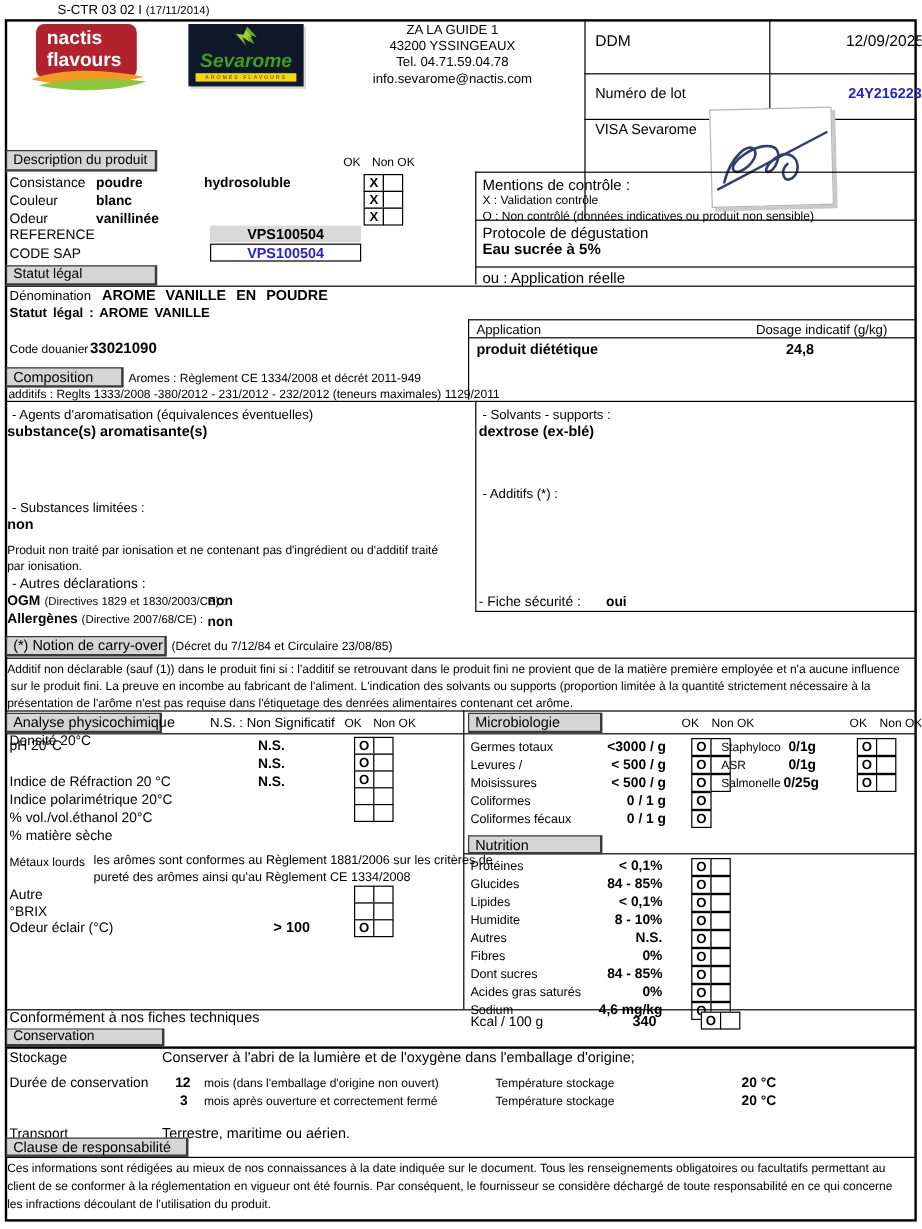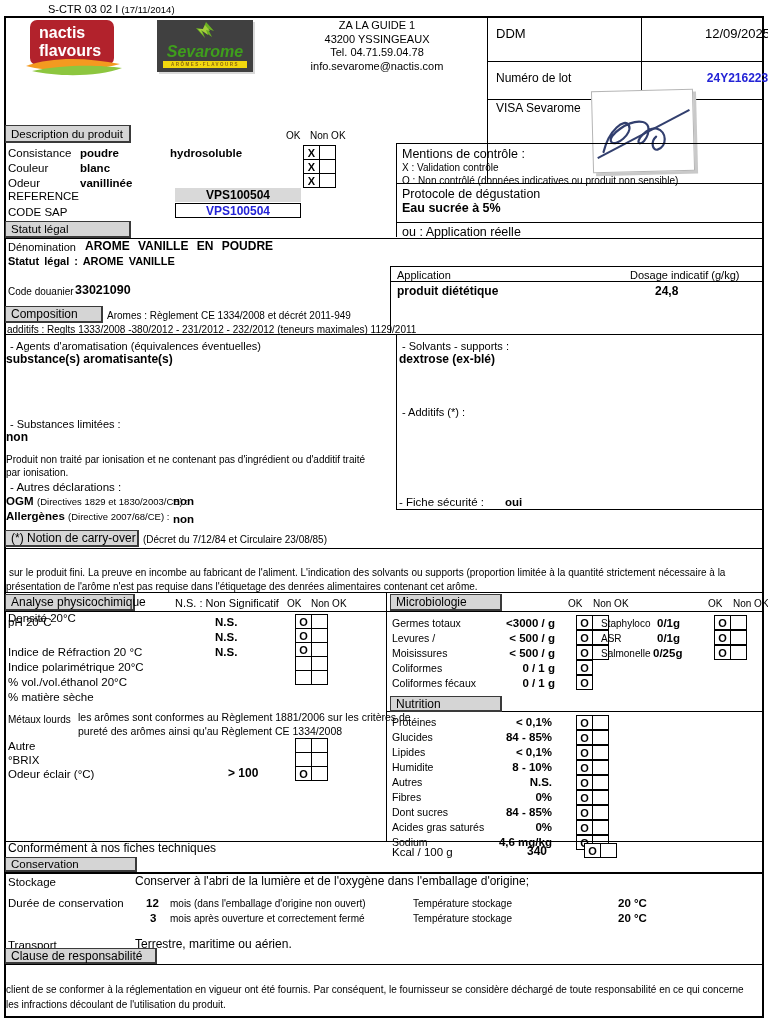--- a/index.html
+++ b/index.html
@@ -21,21 +21,21 @@
         padding-left:5px;font-size:12px;white-space:nowrap;}
   .cb{position:absolute;width:17px;height:15px;border:1.6px solid #000;box-sizing:border-box;
       display:flex;align-items:center;justify-content:center;font-weight:bold;font-size:11px;
       background:#fff;}
   .title-box{position:absolute;left:5px;top:82px;width:276px;height:23px;background:#cfcfcf;
       border:2px solid #1c1c1c;box-sizing:border-box;display:flex;align-items:center;
       justify-content:center;font-weight:bold;font-size:15px;letter-spacing:.3px;}
   .nactis-box{position:absolute;left:30px;top:20px;width:84px;height:45px;background:#b2222c;
       border-radius:7px;color:#fff;font-weight:bold;font-size:16px;line-height:18px;
       padding:4px 0 0 9px;box-sizing:border-box;}
-  .sev-box{position:absolute;left:157px;top:20px;width:96px;height:52px;background:#404040;
+  .sev-box{position:absolute;left:157px;top:20px;width:96px;height:52px;background:#0f172a;
       box-shadow:2px 2px 0 #d9d9d9;text-align:center;}
   .sev-name{color:#3f9e1c;font-weight:bold;font-style:italic;font-size:16px;line-height:16px;}
   .sev-bar{margin:1px 6px 0 6px;background:#f2d80e;color:#8a6410;font-size:4.5px;
       letter-spacing:1.5px;line-height:7px;font-weight:bold;}
   .sig-box{position:absolute;left:592px;top:90px;width:100px;height:80px;background:#fff;
       border:1px solid #b5b5b5;box-shadow:3px 3px 0 #c9c9c9;transform:rotate(-1.5deg);}
   .addr{position:absolute;left:268px;top:19px;width:218px;text-align:center;font-size:11px;
       line-height:13.5px;}
   svg{display:block;}
 </style>
@@ -169,20 +169,21 @@
   <div class="t s115 b" style="left:173px;top:495px;">non</div>
   <div class="t s115 b" style="left:6px;top:510px;">Allergènes</div>
   <div class="t s9" style="left:68px;top:512px;">(Directive 2007/68/CE) :</div>
   <div class="t s115 b" style="left:173px;top:513px;">non</div>
   <div class="t s115" style="left:399px;top:496px;">- Fiche sécurité :</div>
   <div class="t s115 b" style="left:505px;top:496px;">oui</div>
 
   <div class="gbox" style="left:5px;top:530px;width:134px;height:17px;">(*) Notion de carry-over</div>
   <div class="t s10" style="left:143px;top:534px;">(Décret du 7/12/84 et Circulaire 23/08/85)</div>
   <div class="hl" style="left:5px;top:548px;width:758px;"></div>
+  <div class="t s10" style="left:6px;top:553px;">Additif non déclarable (sauf (1)) dans le produit fini si : l'additif se retrouvant dans le produit fini ne provient que de la matière première employée et n'a aucune influence</div>
   <div class="t s10" style="left:9px;top:567px;">sur le produit fini. La preuve en incombe au fabricant de l'aliment. L'indication des solvants ou supports (proportion limitée à la quantité strictement nécessaire à la</div>
   <div class="t s10" style="left:6px;top:581px;">présentation de l'arôme n'est pas requise dans l'étiquetage des denrées alimentaires contenant cet arôme.</div>
 
   <div class="hl" style="left:5px;top:592px;width:758px;"></div>
   <div class="vl" style="left:386px;top:592px;height:249px;"></div>
   <div class="hl" style="left:5px;top:611px;width:758px;"></div>
 
   <div class="gbox" style="left:5px;top:594px;width:130px;height:17px;">Analyse physicochimique</div>
   <div class="t s11" style="left:175px;top:597px;">N.S. : Non Significatif</div>
   <div class="t s10" style="left:287px;top:598px;">OK</div>
@@ -326,16 +327,17 @@
   <div class="t s115 b" style="left:150px;top:912px;">3</div>
   <div class="t s10" style="left:170px;top:913px;">mois après ouverture et correctement fermé</div>
   <div class="t s10" style="left:413px;top:913px;">Température stockage</div>
   <div class="t s115 b" style="left:618px;top:912px;">20 °C</div>
 
   <div class="t s115" style="left:8px;top:939px;">Transport</div>
   <div class="t s12" style="left:135px;top:938px;">Terrestre, maritime ou aérien.</div>
 
   <div class="gbox" style="left:5px;top:948px;width:152px;height:16px;">Clause de responsabilité</div>
   <div class="hl" style="left:5px;top:964px;width:758px;"></div>
+  <div class="t s10" style="left:6px;top:969px;">Ces informations sont rédigées au mieux de nos connaissances à la date indiquée sur le document. Tous les renseignements obligatoires ou facultatifs permettant au</div>
   <div class="t s10" style="left:6px;top:984px;">client de se conformer à la réglementation en vigueur ont été fournis. Par conséquent, le fournisseur se considère déchargé de toute responsabilité en ce qui concerne</div>
   <div class="t s10" style="left:6px;top:999px;">les infractions découlant de l'utilisation du produit.</div>
 
 </div>
 
 </body></html>

